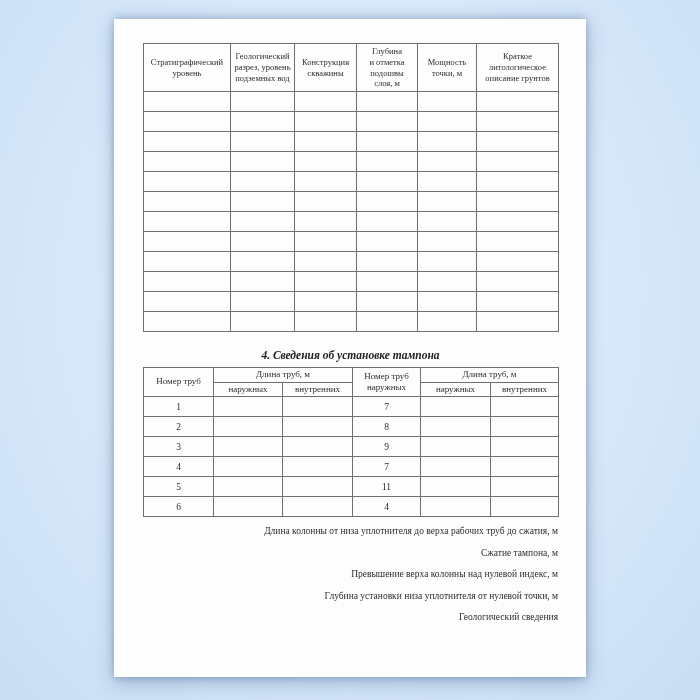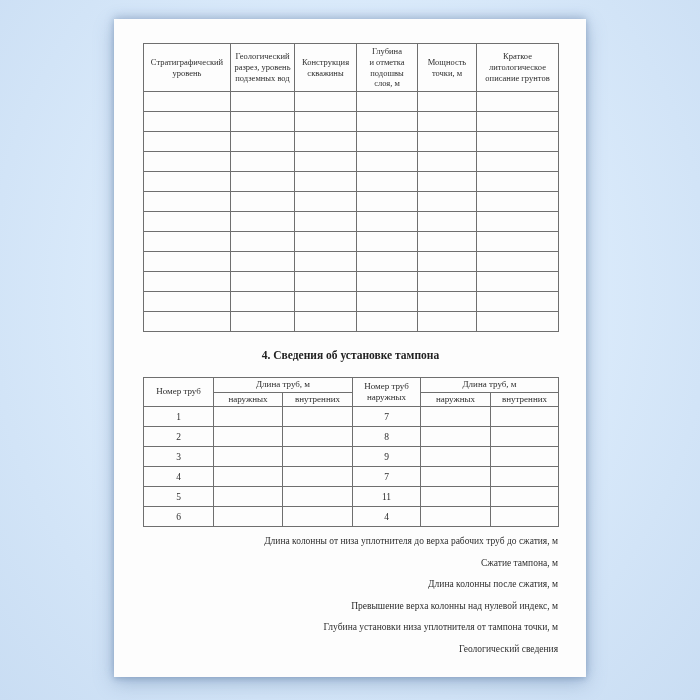--- a/index.html
+++ b/index.html
@@ -47,23 +47,24 @@
   }
   .t1 td { height: 19px; }
   
   .heading {
     margin-top: 16px;
     font-size: 11.5px;
     line-height: 14px;
     font-weight: bold;
     text-align: center;
     color: #222;
+    font-style: italic;
   }
   
-  .t2 { margin-top: 15px; }
+  .t2 { margin-top: 5px; }
   .t2 th {
     font-weight: normal;
     font-size: 9px;
     line-height: 1.25;
     white-space: pre-line;
   }
   .t2 thead tr.r1 th { height: 14px; }
   .t2 thead tr.r2 th { height: 13px; }
   .t2 td {
     height: 19px;
@@ -307,29 +308,25 @@
     <div class="fields">
         <div class="field-line">
           <span class="field-label">Длина колонны от низа уплотнителя до верха рабочих труб до сжатия, м</span>
           <span class="field-fill"></span>
         </div>
         <div class="field-line">
           <span class="field-label">Сжатие тампона, м</span>
           <span class="field-fill"></span>
         </div>
         <div class="field-line">
-          <span class="field-label">Длина колонны после сжатия, м</span>
-          <span class="field-fill"></span>
-        </div>
-        <div class="field-line">
           <span class="field-label">Превышение верха колонны над нулевой индекс, м</span>
           <span class="field-fill"></span>
         </div>
         <div class="field-line">
-          <span class="field-label">Глубина установки низа уплотнителя от тампона точки, м</span>
+          <span class="field-label">Глубина установки низа уплотнителя от нулевой точки, м</span>
           <span class="field-fill"></span>
         </div>
         <div class="field-line">
           <span class="field-label">Геологический сведения</span>
           <span class="field-fill"></span>
         </div>
       </div>
 
   </div>
 </div>

